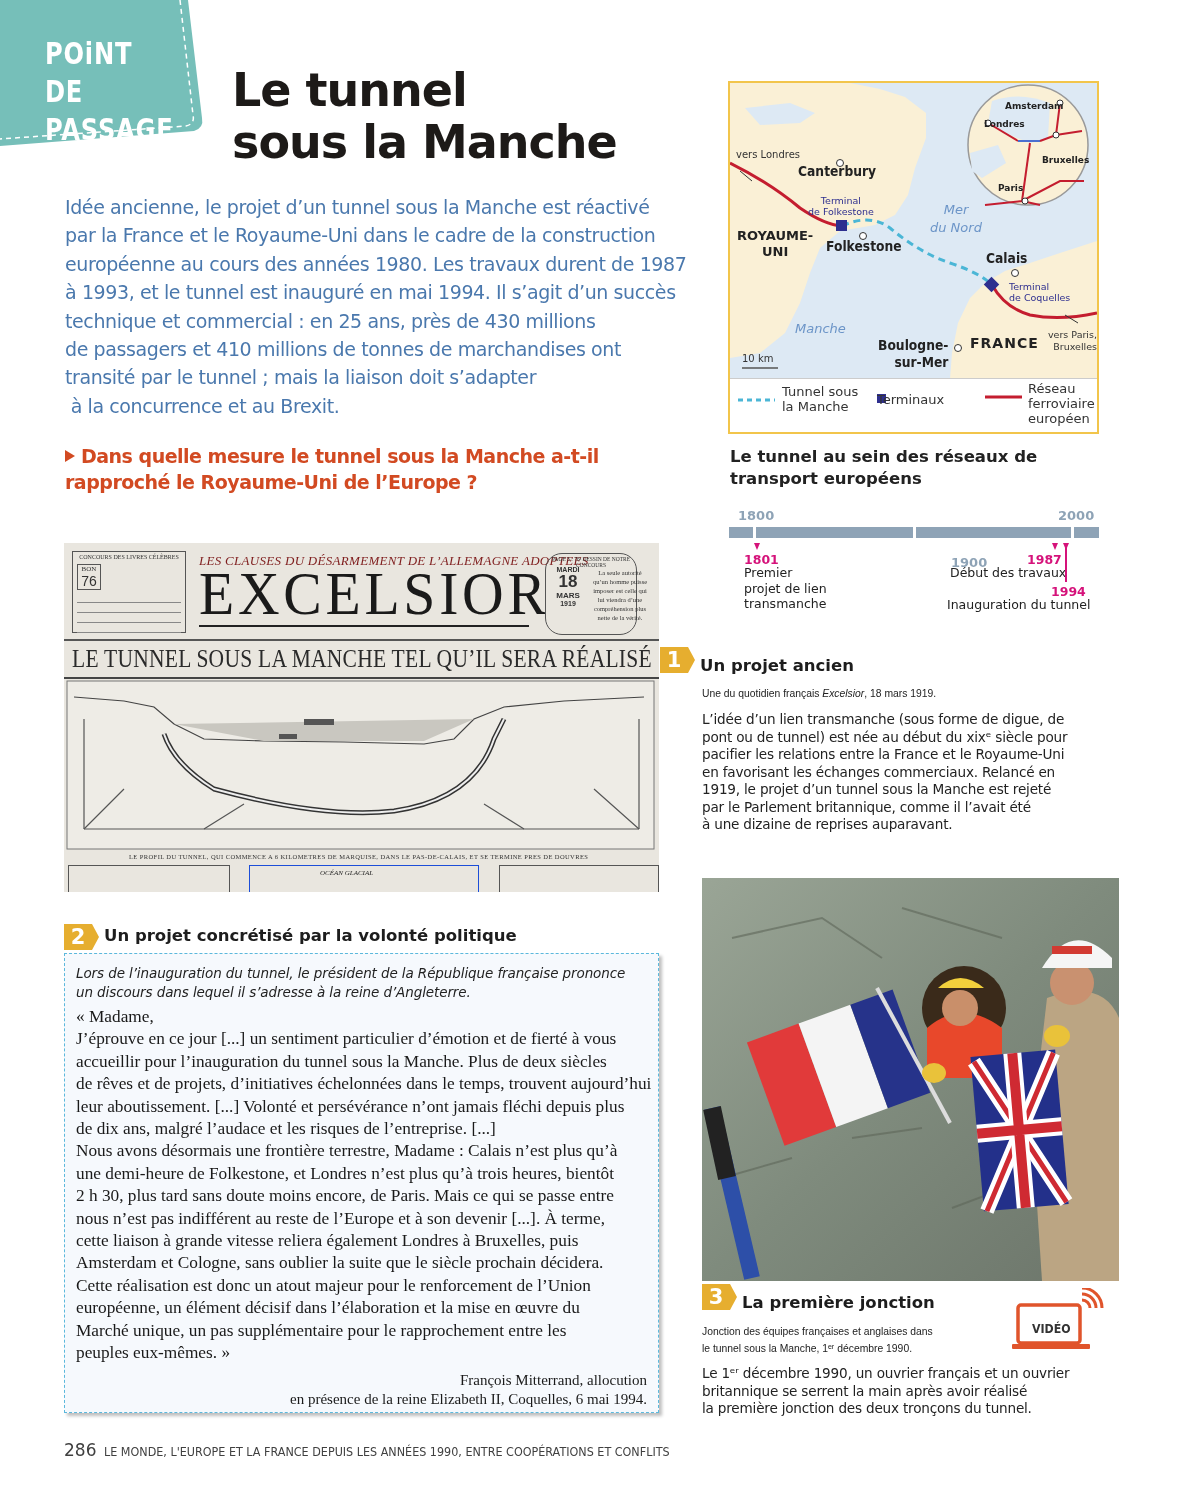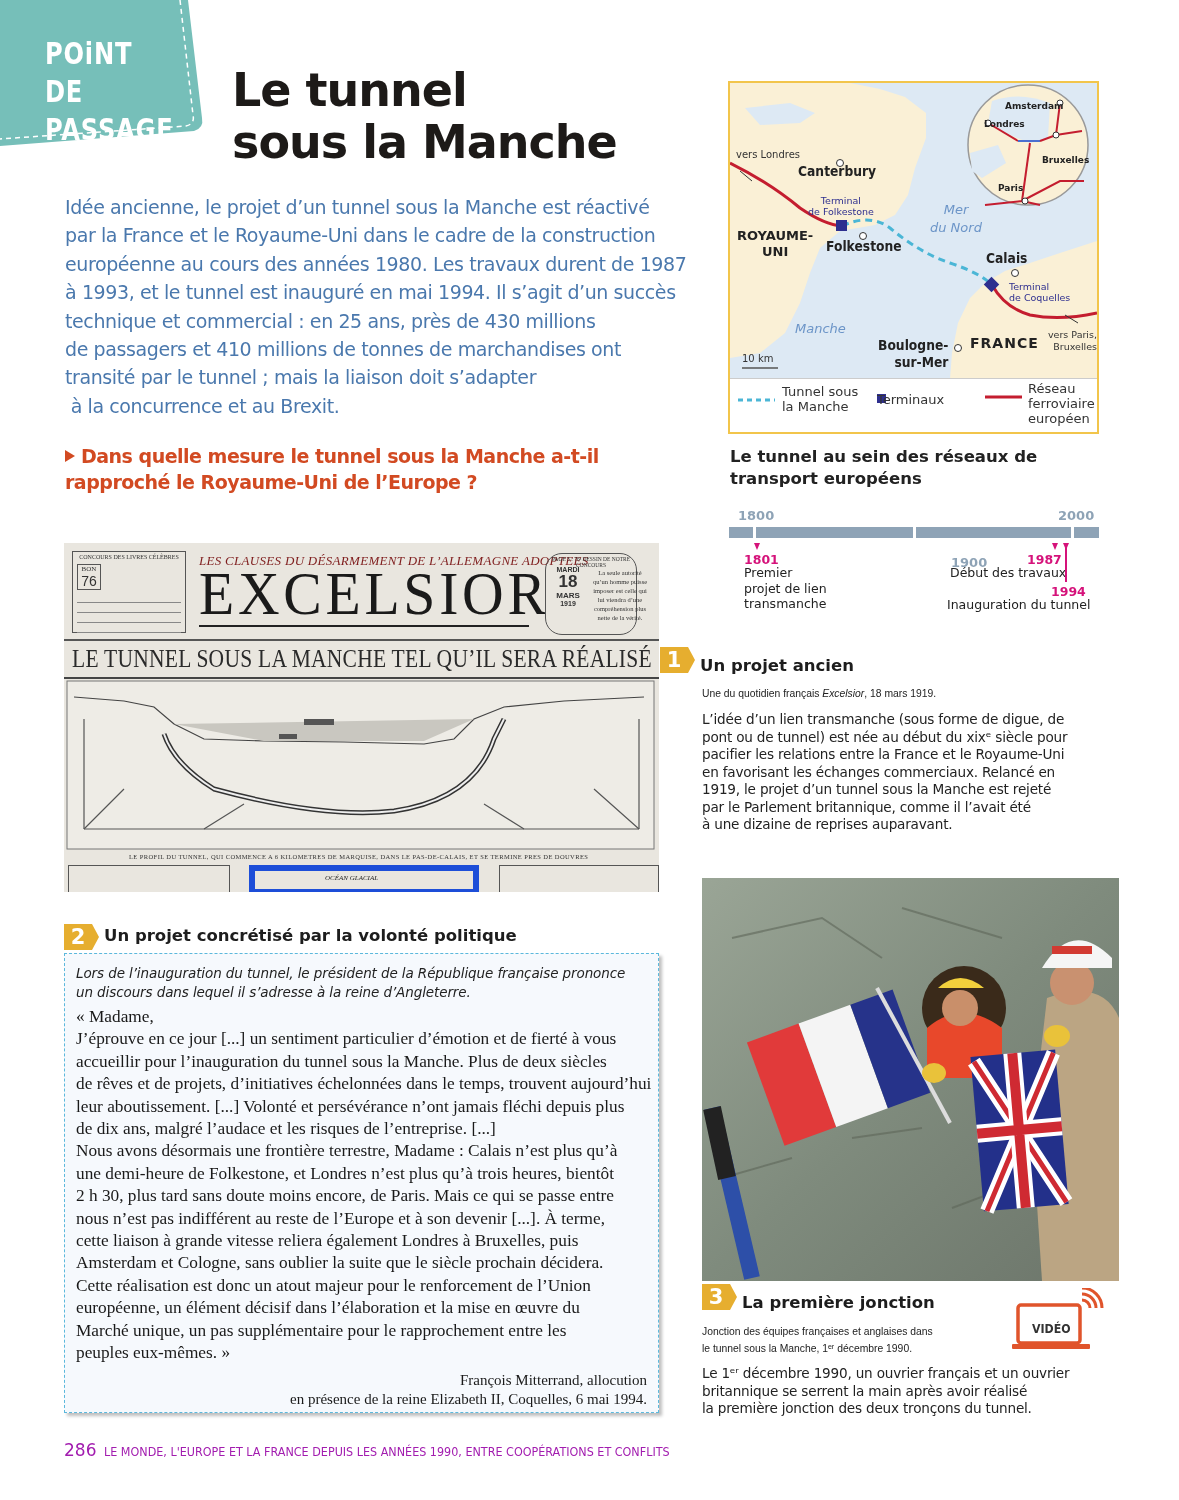--- a/index.html
+++ b/index.html
@@ -59,21 +59,21 @@
   .quote-text span { display: block; white-space: nowrap; }
   .quote-src { position: absolute; right: 11px; top: 417px; text-align: right; font-family: "Liberation Serif", serif; font-size: 15px; line-height: 19px; color: #1a1a1a; }
 
   
   .photo { position: absolute; left: 702px; top: 878px; width: 417px; height: 403px; overflow: hidden; background: #8c9688; }
   .photo svg { position: absolute; left: 0; top: 0; }
 
   .video { position: absolute; left: 1010px; top: 1288px; width: 90px; height: 70px; }
   .video-label { position: absolute; left: 22px; top: 33px; font-weight: bold; font-size: 12.5px; color: #333; font-family: "DejaVu Sans", sans-serif; transform: scaleX(0.88); transform-origin: left top; }
 
-  .footer { position: absolute; left: 64px; top: 1440px; font-size: 13px; color: #a21caf; font-family: "DejaVu Sans", sans-serif; white-space: nowrap; }
+  .footer { position: absolute; left: 64px; top: 1440px; font-size: 13px; color: #404040; font-family: "DejaVu Sans", sans-serif; white-space: nowrap; }
   .footer .pg { font-size: 17px; margin-right: 8px; }
   .footer .txt { display: inline-block; transform: scaleX(0.86); transform-origin: left center; }
 </style>
 </head>
 <body>
 
 <div class="badge">
   <svg width="205" height="150">
     <path d="M0,0 L188,0 L202,118 Q204,128 194,131 L0,146 Z" fill="#76bfb9"></path>
     <path d="M180,0 L193,115 Q195,124 186,126 L0,139" fill="none" stroke="#fff" stroke-width="1.5" stroke-dasharray="5,4"></path>
@@ -267,21 +267,21 @@
     <path d="M110,45 L200,62 L360,62 L410,40 Z" fill="#c9c7c0"></path>
     <path d="M100,55 Q110,85 150,110 Q260,140 330,132 Q410,120 430,60 L440,40" fill="none" stroke="#333" stroke-width="5"></path>
     <path d="M100,55 Q110,85 150,110 Q260,140 330,132 Q410,120 430,60 L440,40" fill="none" stroke="#eee" stroke-width="2"></path>
     <path d="M20,150 L575,150 M20,40 L20,150 M575,40 L575,150" stroke="#555" stroke-width="1.2" fill="none"></path>
     <path d="M20,150 L60,110 M575,150 L530,110 M140,150 L180,125 M460,150 L420,125" stroke="#555" stroke-width="1.2"></path>
     <rect x="240" y="40" width="30" height="6" fill="#555"></rect>
     <rect x="215" y="55" width="18" height="5" fill="#555"></rect>
   </svg>
   <div class="np-caption">LE PROFIL DU TUNNEL, QUI COMMENCE A 6 KILOMETRES DE MARQUISE, DANS LE PAS-DE-CALAIS, ET SE TERMINE PRES DE DOUVRES</div>
   <div style="position:absolute;left:4px;top:322px;width:162px;height:30px;border:1px solid #555;"></div>
-  <div style="position:absolute;left:185px;top:322px;width:230px;height:30px;border:6px solid #1d4ed8;">
+  <div style="position:absolute;left:185px;top:322px;width:230px;height:30px;border:1px solid #1d4ed8;">
     <div style="position:absolute;left:70px;top:3px;font-size:7px;font-style:italic;font-family:'Liberation Serif',serif;">OCÉAN GLACIAL</div>
   </div>
   <div style="position:absolute;left:435px;top:322px;width:160px;height:30px;border:1px solid #555;"></div>
 </div>
 
 <div class="num" style="left:660px;top:647px;">1</div>
 <div class="doc-title" style="left:700px;top:656px;">Un projet ancien</div>
 <div class="doc-source" style="left:702px;top:687px;"><span>Une du quotidien français </span><i>Excelsior</i><span>, 18 mars 1919.</span></div>
 <div class="doc-body" style="left:702px;top:711px;">
   <span>L’idée d’un lien transmanche (sous forme de digue, de</span>

